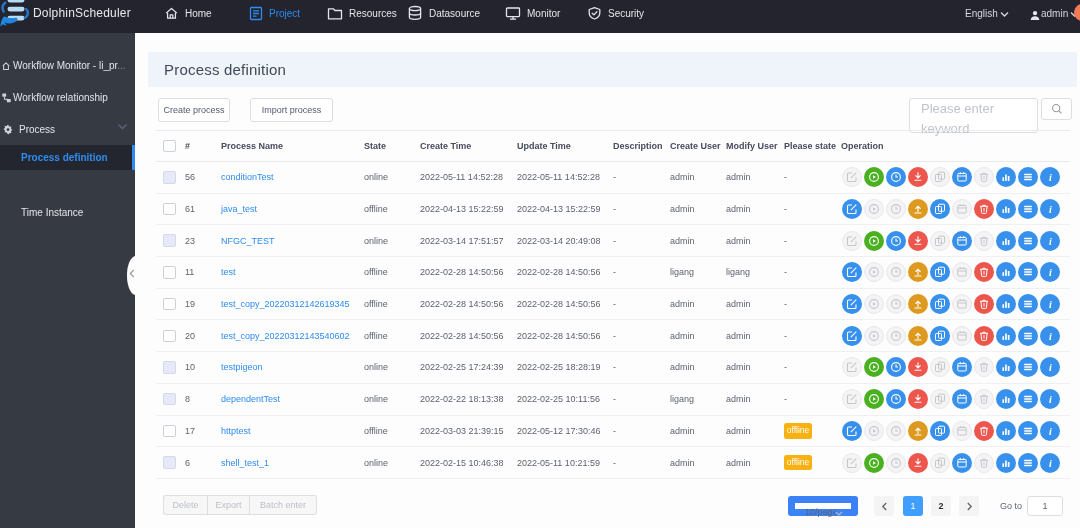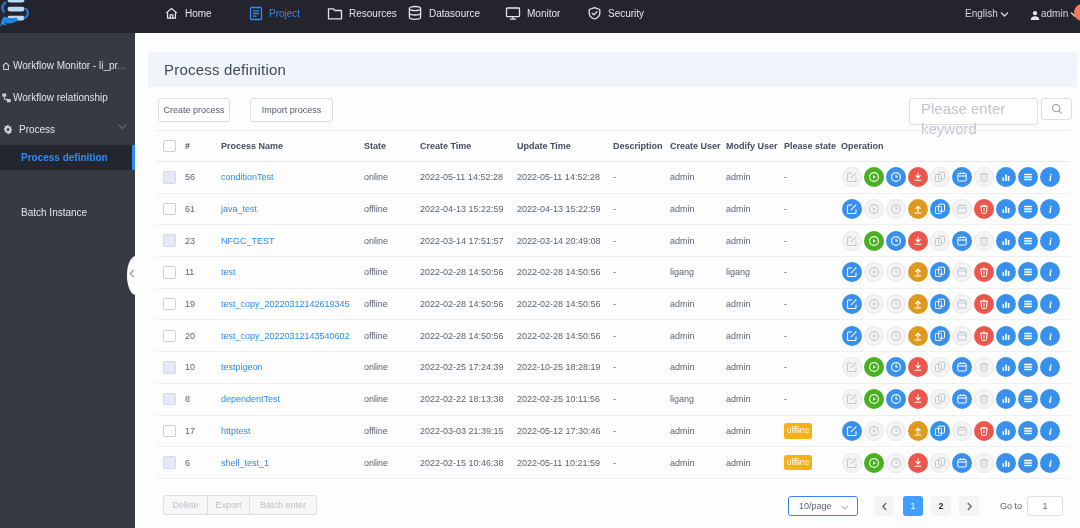--- a/index.html
+++ b/index.html
@@ -18,21 +18,21 @@
 
 .sidebar { position:absolute; left:0; top:33px; width:135px; height:495px; background:#363a43; overflow:hidden; }
 .side-item { position:absolute; left:0; width:135px; height:29px; display:flex; align-items:center; color:#e2e5ea; font-size:10px; white-space:nowrap; }
 .side-item svg { flex:none; }
 .sub-item { position:absolute; left:0; width:135px; height:26px; line-height:26px; padding-left:21px; color:#e3e5ea; font-size:10px; white-space:nowrap; }
 .sub-item.sel { background:#23262e; color:#2e8df0; font-weight:bold; border-right:3px solid #2d8cf0; }
 .collapse-tab { position:absolute; left:127px; top:256px; width:10px; height:39px; background:#fdfdfe; border-radius:9px 0 0 9px / 19px 0 0 19px; }
 .card-head { position:absolute; left:148px; top:52px; width:929px; height:35px; background:#eff4fa; }
 .card-title { position:absolute; left:164px; top:52px; height:35px; line-height:35px; font-size:15px; letter-spacing:0.2px; color:#414956; }
 .btn { position:absolute; height:24px; background:#fff; border:1px solid #dcdee2; border-radius:3px; font-size:9px; color:#515a6e; text-align:center; line-height:22px; white-space:nowrap; }
-.search-input { position:absolute; left:909px; top:98px; width:129px; height:27px; border:1px solid #dcdee2; border-radius:3px; background:#fff; font-size:15px; color:#c0c4cc; line-height:20px; padding-left:11px; }
+.search-input { position:absolute; left:909px; top:98px; width:129px; height:35px; border:1px solid #dcdee2; border-radius:3px; background:#fff; font-size:13px; color:#c0c4cc; line-height:20px; padding-left:11px; }
 .search-btn { position:absolute; left:1041px; top:98px; width:31px; height:22px; border:1px solid #dcdee2; border-radius:3px; background:#fff; display:flex; align-items:center; justify-content:center; }
 
 
 table.grid { position:absolute; left:156px; top:129.5px; width:914px; border-collapse:collapse; table-layout:fixed; font-size:9px; }
 table.grid th { border-top:1px solid #e8eaec; border-bottom:1px solid #e8eaec; height:31.5px; font-size:9px; color:#464c5b; text-align:left; font-weight:bold; padding:0; white-space:nowrap; }
 table.grid td { border-bottom:1px solid #f0f0f1; height:31.7px; color:#5c6370; padding:0; white-space:nowrap; }
 a.pname { color:#2d8cf0; text-decoration:none; }
 .cb { display:inline-block; width:12.5px; height:12.5px; border:1px solid #ccd0d9; border-radius:2px; background:#fff; vertical-align:middle; }
 .cb.dis { background:#e6e9f7; border-color:#d4d9ea; }
 .badge { display:inline-block; background:#f7b112; color:#fff; font-size:8.5px; line-height:15.5px; width:28px; text-align:center; border-radius:2.5px; }
@@ -55,20 +55,21 @@
   <svg class="abs" style="left:0px;top:0px" width="34" height="31" viewBox="0 0 34 31">
     <g fill="#b9dcf6">
       <rect x="7.5" y="-2.2" width="17" height="4.6" rx="2.3"></rect>
       <rect x="7.5" y="6.8" width="17" height="4.6" rx="2.3"></rect>
       <rect x="7.5" y="15.8" width="17" height="4.6" rx="2.3"></rect>
     </g>
     <path d="M5.2 2.8 A 6.2 6.2 0 0 0 3.6 11.5" stroke="#2776c7" stroke-width="2.5" fill="none" stroke-linecap="round"></path>
     <path d="M26.2 9.2 A 5.2 5.2 0 0 1 24.8 17.8" stroke="#2776c7" stroke-width="2.5" fill="none" stroke-linecap="round"></path>
     <path d="M5 16.5 C 8 18 12 18.4 15.2 17.8 C 17.6 17.4 18.4 19.2 16.8 20.8 C 13.2 24 8 24.4 4.6 22 C 5 23.2 5.8 24.4 6.8 25.4 C 5.2 25.7 3.9 25.2 2.9 24.3 C 2.3 25.3 1.4 26.1 0.3 26.6 C 0.5 23.4 1.6 19.6 3.4 17 C 3.9 16.6 4.4 16.4 5 16.5 Z" fill="#2186e0"></path>
   </svg>
+  <div class="brand">DolphinScheduler</div>
 
   <div class="nav-item" style="left:164px">
     <svg width="15" height="15" viewBox="0 0 16 16" fill="none" stroke="#e4e6ea" stroke-width="1.3" stroke-linejoin="round">
         <path d="M2.2 7.6 8 2.6l5.8 5"></path>
         <path d="M3.8 6.8V13h8.4V6.8"></path>
         <path d="M6.6 13V9.4h2.8V13"></path>
       </svg>
     <span>Home</span>
   </div>
   <div class="nav-item active" style="left:249px">
@@ -143,21 +144,21 @@
     <svg style="margin-left:2.5px;margin-right:6.5px" width="10" height="11" viewBox="0 0 16 16" fill="#ced2d9">
         <path d="M8 1l1.2 0.2.4 1.6a5 5 0 0 1 1.4.8l1.6-.5.9 1-.8 1.5a5 5 0 0 1 .5 1.5l1.5.7v1.4l-1.5.7a5 5 0 0 1-.5 1.5l.8 1.5-.9 1-1.6-.5a5 5 0 0 1-1.4.8l-.4 1.6L8 15l-1.2-.2-.4-1.6a5 5 0 0 1-1.4-.8l-1.6.5-.9-1 .8-1.5a5 5 0 0 1-.5-1.5L1.3 8.2V6.8l1.5-.7a5 5 0 0 1 .5-1.5l-.8-1.5.9-1 1.6.5a5 5 0 0 1 1.4-.8l.4-1.6z"></path>
         <circle cx="8" cy="8" r="2.2" fill="#363a43"></circle>
       </svg>
     <span>Process</span>
   </div>
   <svg class="abs" style="left:117px;top:90px" width="11" height="8" viewBox="0 0 11 8" fill="none" stroke="#596380" stroke-width="1.4">
       <path d="M1.5 1.5 5.5 5.5 9.5 1.5"></path>
     </svg>
   <div class="sub-item sel" style="top:111.5px;height:25px;line-height:25px">Process definition</div>
-  <div class="sub-item" style="top:167px">Batch Instance</div>
+  <div class="sub-item" style="top:167px">Time Instance</div>
 </div>
 <div class="collapse-tab"></div>
 <svg class="abs" style="left:129px;top:269px" width="6" height="9" viewBox="0 0 7 10" fill="none" stroke="#9aa0a8" stroke-width="1.5">
     <path d="M5.5 1 1.5 5l4 4"></path>
   </svg>
 
 <div class="card-head"></div>
 <div class="card-title">Process definition</div>
 
 <div class="btn" style="left:158px;top:98px;width:72px">Create process</div>
@@ -649,21 +650,21 @@
             </span>
           </div>
         </td>
       </tr>
       <tr>
         <td style="padding-left:7px"><span class="cb dis"></span></td>
         <td>10</td>
         <td><a class="pname">testpigeon</a></td>
         <td>online</td>
         <td>2022-02-25 17:24:39</td>
-        <td>2022-10-25 18:28:19</td>
+        <td>2022-02-25 18:28:19</td>
         <td>-</td>
         <td>admin</td>
         <td>admin</td>
         <td>-</td>
         <td>
           <div class="ops">
             <span class="op dis">
               <svg width="12" height="12" viewBox="0 0 12 12" fill="none" stroke="#c3c7cd" stroke-width="1.1">
                 <path d="M10 6.5v3a1 1 0 0 1-1 1H2.5a1 1 0 0 1-1-1V3a1 1 0 0 1 1-1H6"></path>
                 <path d="M4.8 7.2 10.3 1.7"></path>
@@ -950,21 +951,21 @@
           </div>
         </td>
       </tr>
     </tbody>
 </table>
 
 <div class="fbtn" style="left:163px;width:44px;border-radius:3px 0 0 3px;border-right:none">Delete</div>
 <div class="fbtn" style="left:207px;width:43px">Export</div>
 <div class="fbtn" style="left:250px;width:67px;border-radius:0 3px 3px 0;border-left:none">Batch enter</div>
 
-<div class="pag-box" style="left:788px;width:70px;border:1px solid #3b82f6;background:#fff;color:#5c6370;line-height:19px;padding-left:10px">10/page
+<div class="pag-box" style="left:788px;width:70px;border:7px solid #3b82f6;background:#fff;color:#5c6370;line-height:19px;padding-left:10px">10/page
   <svg class="abs" style="right:8px;top:8px" width="8" height="5" viewBox="0 0 8 5" fill="none" stroke="#b6bac2" stroke-width="1.2">
       <path d="M0.8 0.8 4 4 7.2 0.8"></path>
     </svg>
 </div>
 <div class="pag-box" style="left:874px;width:20px;background:#f4f4f5;display:flex;align-items:center;justify-content:center">
   <svg width="7" height="9" viewBox="0 0 7 9" fill="none" stroke="#606266" stroke-width="1.3">
       <path d="M5.2 1 1.8 4.5 5.2 8"></path>
     </svg>
 </div>
 <div class="pag-box" style="left:903px;width:20px;background:#409eff;color:#fff;text-align:center;line-height:21px">1</div>

